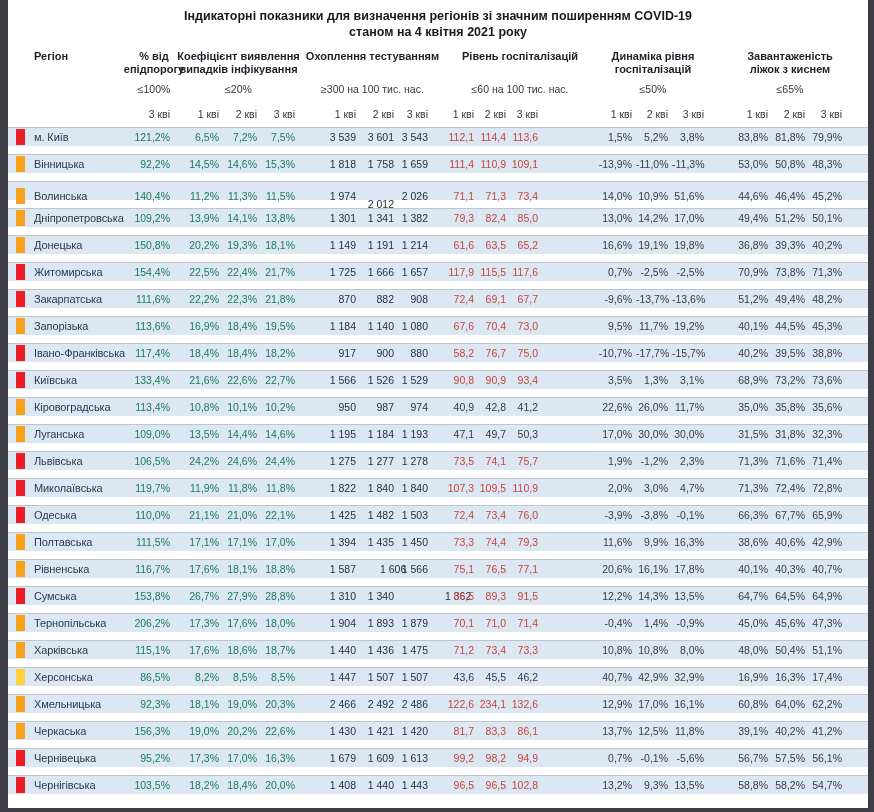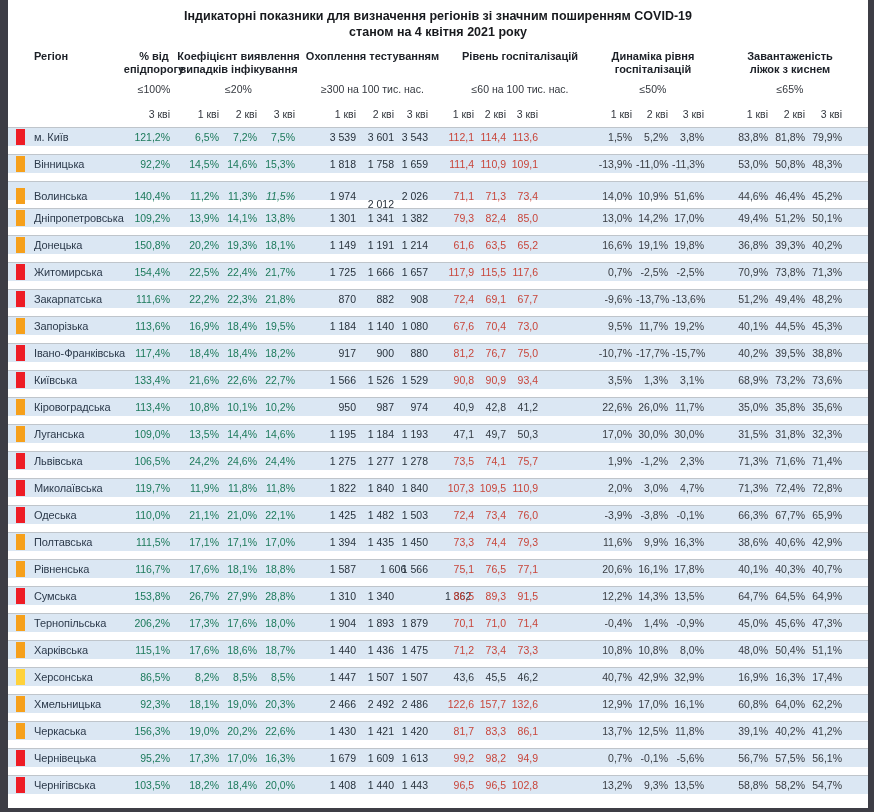--- a/index.html
+++ b/index.html
@@ -164,21 +164,21 @@
         <div class="num v-oxy" style="grid-column: 21;">48,3%</div>
       </div>
       <div class="grid row">
         <div class="c-reg">
           <span class="marker" style="background: rgb(246, 160, 27);"></span>
           <span class="rname">Волинська</span>
         </div>
         <div class="num v-epid" style="grid-column: 2;">140,4%</div>
         <div class="num v-coef" style="grid-column: 3;">11,2%</div>
         <div class="num v-coef" style="grid-column: 4;">11,3%</div>
-        <div class="num v-coef" style="grid-column: 5; font-style: italic;">11,5%</div>
+        <div class="num v-coef" style="grid-column: 5;">11,5%</div>
         <div class="num v-test" style="grid-column: 7;">1 974</div>
         <div class="num v-test" style="grid-column: 8; margin-top: 16px;">2 012</div>
         <div class="num v-test" style="grid-column: 9;">2 026</div>
         <div class="num v-hosp alert" style="grid-column: 11;">71,1</div>
         <div class="num v-hosp alert" style="grid-column: 12;">71,3</div>
         <div class="num v-hosp alert" style="grid-column: 13;">73,4</div>
         <div class="num v-dyn" style="grid-column: 15;">14,0%</div>
         <div class="num v-dyn" style="grid-column: 16;">10,9%</div>
         <div class="num v-dyn" style="grid-column: 17;">51,6%</div>
         <div class="num v-oxy" style="grid-column: 19;">44,6%</div>
@@ -300,21 +300,21 @@
           <span class="marker" style="background: rgb(238, 28, 37);"></span>
           <span class="rname">Івано-Франківська</span>
         </div>
         <div class="num v-epid" style="grid-column: 2;">117,4%</div>
         <div class="num v-coef" style="grid-column: 3;">18,4%</div>
         <div class="num v-coef" style="grid-column: 4;">18,4%</div>
         <div class="num v-coef" style="grid-column: 5;">18,2%</div>
         <div class="num v-test" style="grid-column: 7;">917</div>
         <div class="num v-test" style="grid-column: 8;">900</div>
         <div class="num v-test" style="grid-column: 9;">880</div>
-        <div class="num v-hosp alert" style="grid-column: 11;">81,2</div>
+        <div class="num v-hosp alert" style="grid-column: 11;">58,2</div>
         <div class="num v-hosp alert" style="grid-column: 12;">76,7</div>
         <div class="num v-hosp alert" style="grid-column: 13;">75,0</div>
         <div class="num v-dyn" style="grid-column: 15;">-10,7%</div>
         <div class="num v-dyn" style="grid-column: 16;">-17,7%</div>
         <div class="num v-dyn" style="grid-column: 17;">-15,7%</div>
         <div class="num v-oxy" style="grid-column: 19;">40,2%</div>
         <div class="num v-oxy" style="grid-column: 20;">39,5%</div>
         <div class="num v-oxy" style="grid-column: 21;">38,8%</div>
       </div>
       <div class="grid row">
@@ -587,21 +587,21 @@
           <span class="rname">Хмельницька</span>
         </div>
         <div class="num v-epid" style="grid-column: 2;">92,3%</div>
         <div class="num v-coef" style="grid-column: 3;">18,1%</div>
         <div class="num v-coef" style="grid-column: 4;">19,0%</div>
         <div class="num v-coef" style="grid-column: 5;">20,3%</div>
         <div class="num v-test" style="grid-column: 7;">2 466</div>
         <div class="num v-test" style="grid-column: 8;">2 492</div>
         <div class="num v-test" style="grid-column: 9;">2 486</div>
         <div class="num v-hosp alert" style="grid-column: 11;">122,6</div>
-        <div class="num v-hosp alert" style="grid-column: 12;">157,7</div>
+        <div class="num v-hosp alert" style="grid-column: 12;">234,1</div>
         <div class="num v-hosp alert" style="grid-column: 13;">132,6</div>
         <div class="num v-dyn" style="grid-column: 15;">12,9%</div>
         <div class="num v-dyn" style="grid-column: 16;">17,0%</div>
         <div class="num v-dyn" style="grid-column: 17;">16,1%</div>
         <div class="num v-oxy" style="grid-column: 19;">60,8%</div>
         <div class="num v-oxy" style="grid-column: 20;">64,0%</div>
         <div class="num v-oxy" style="grid-column: 21;">62,2%</div>
       </div>
       <div class="grid row">
         <div class="c-reg">

